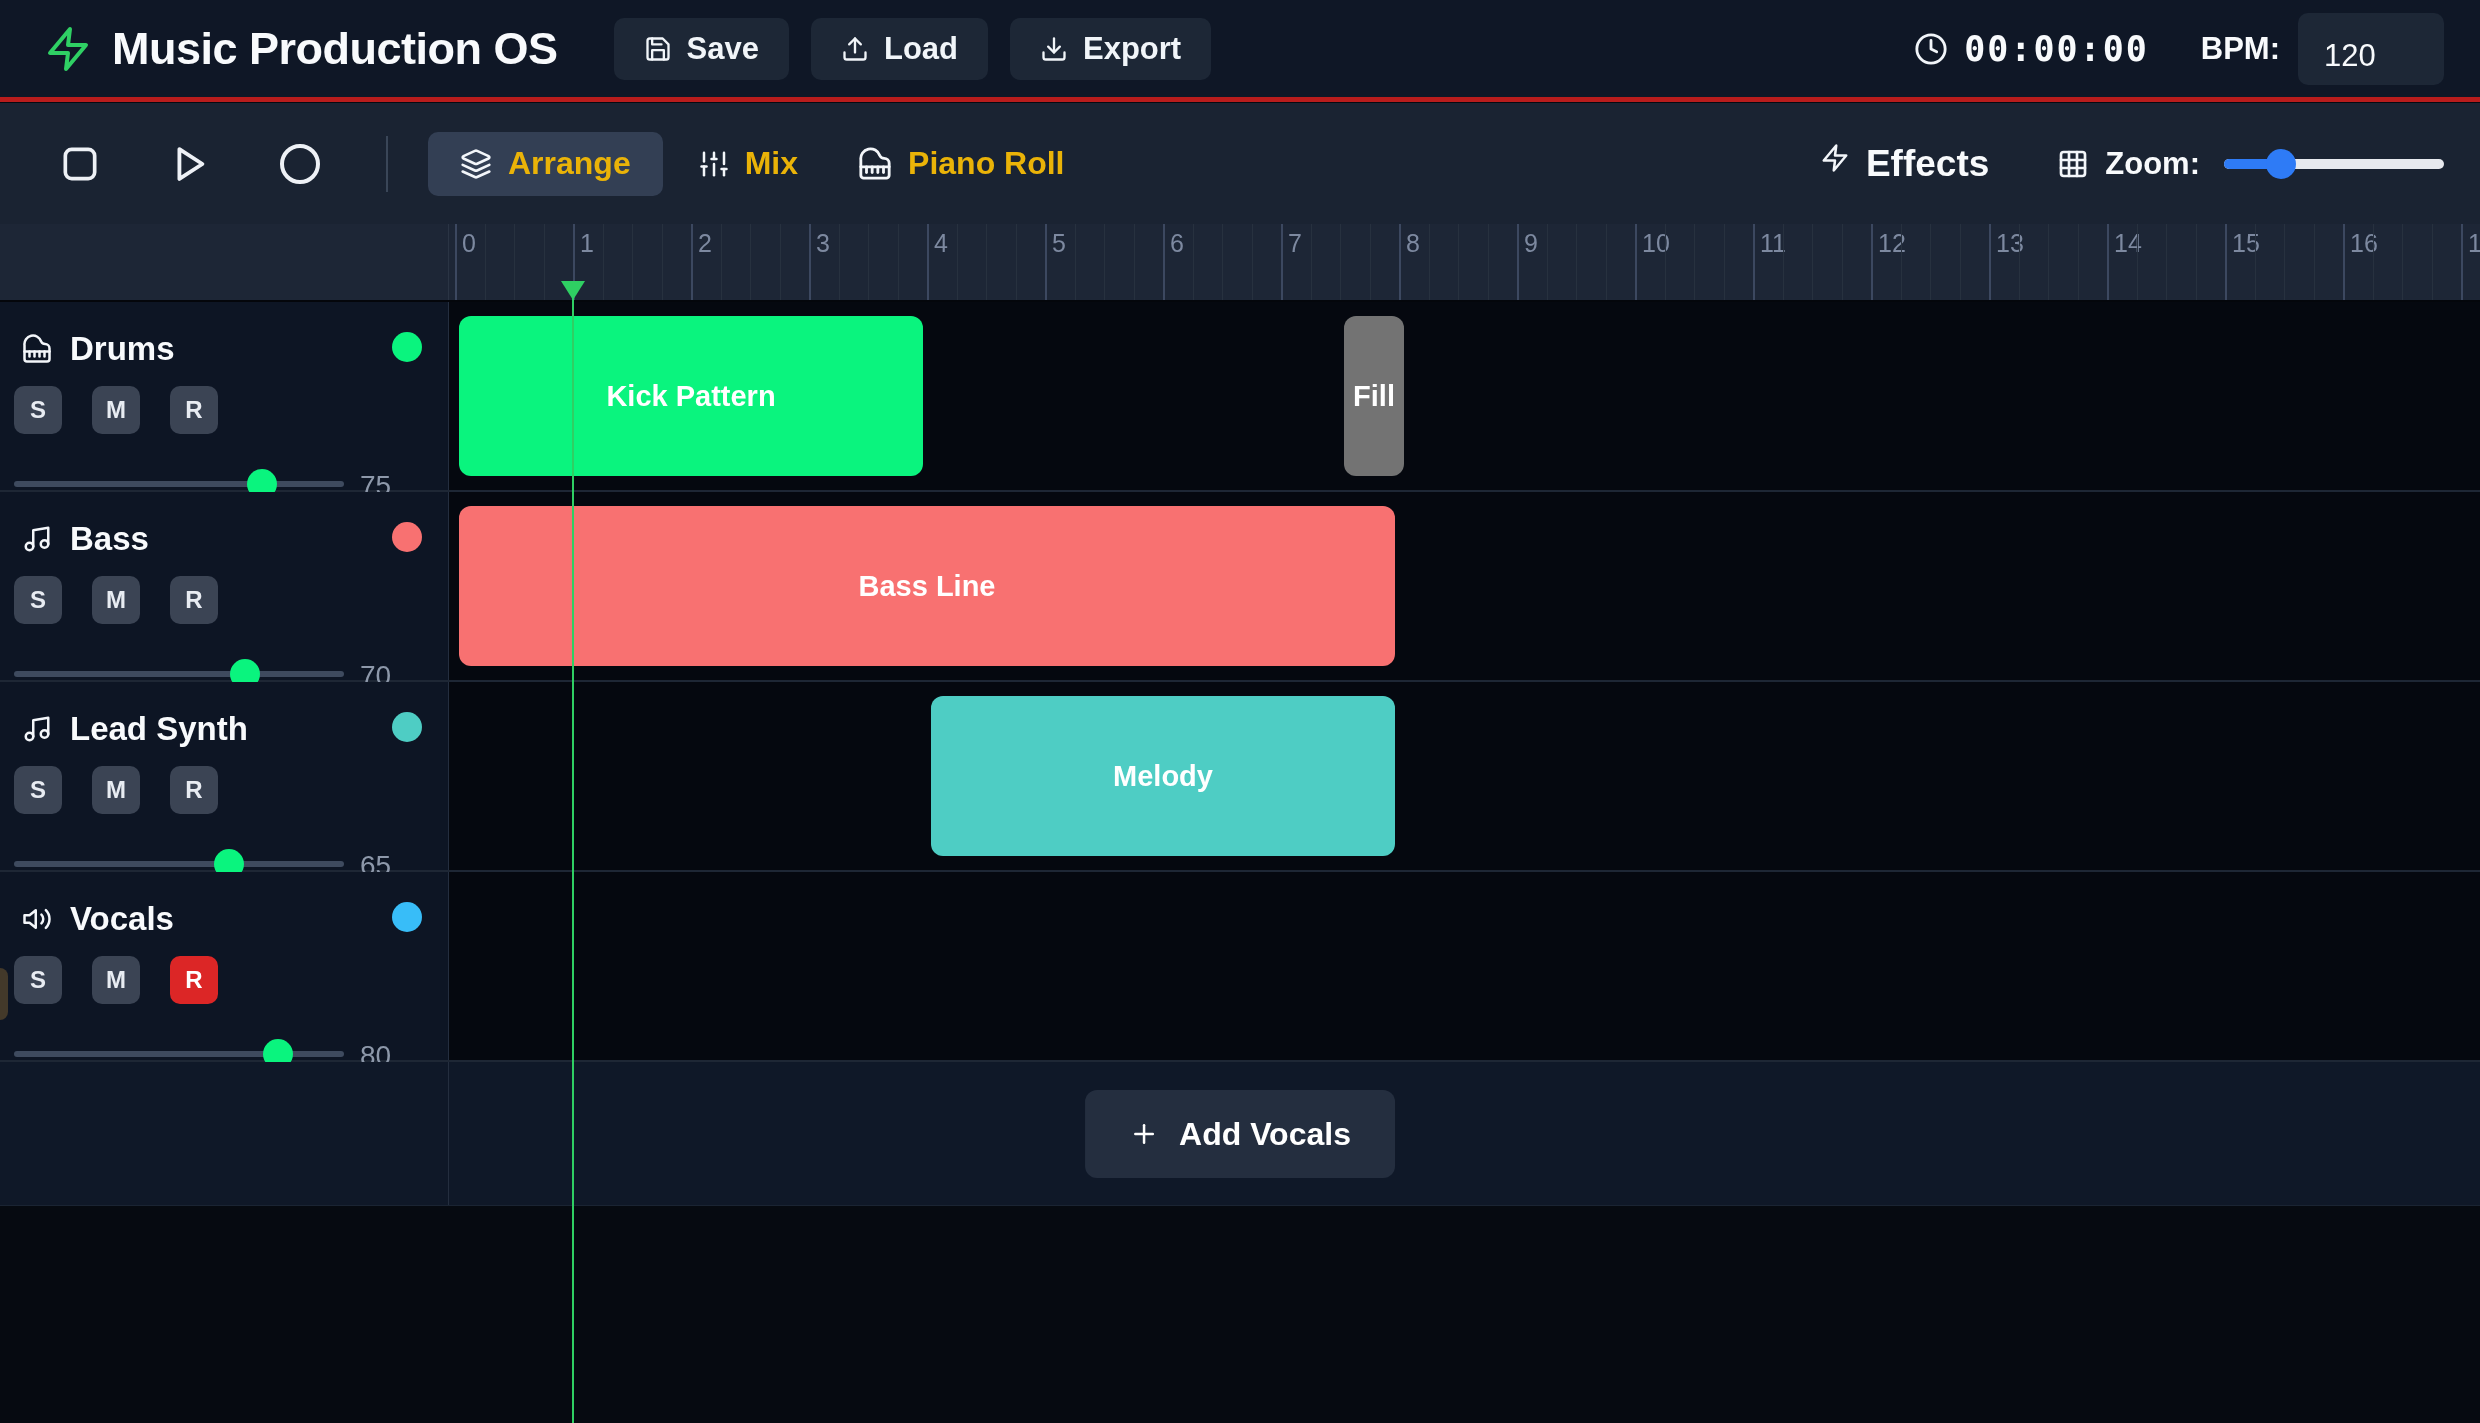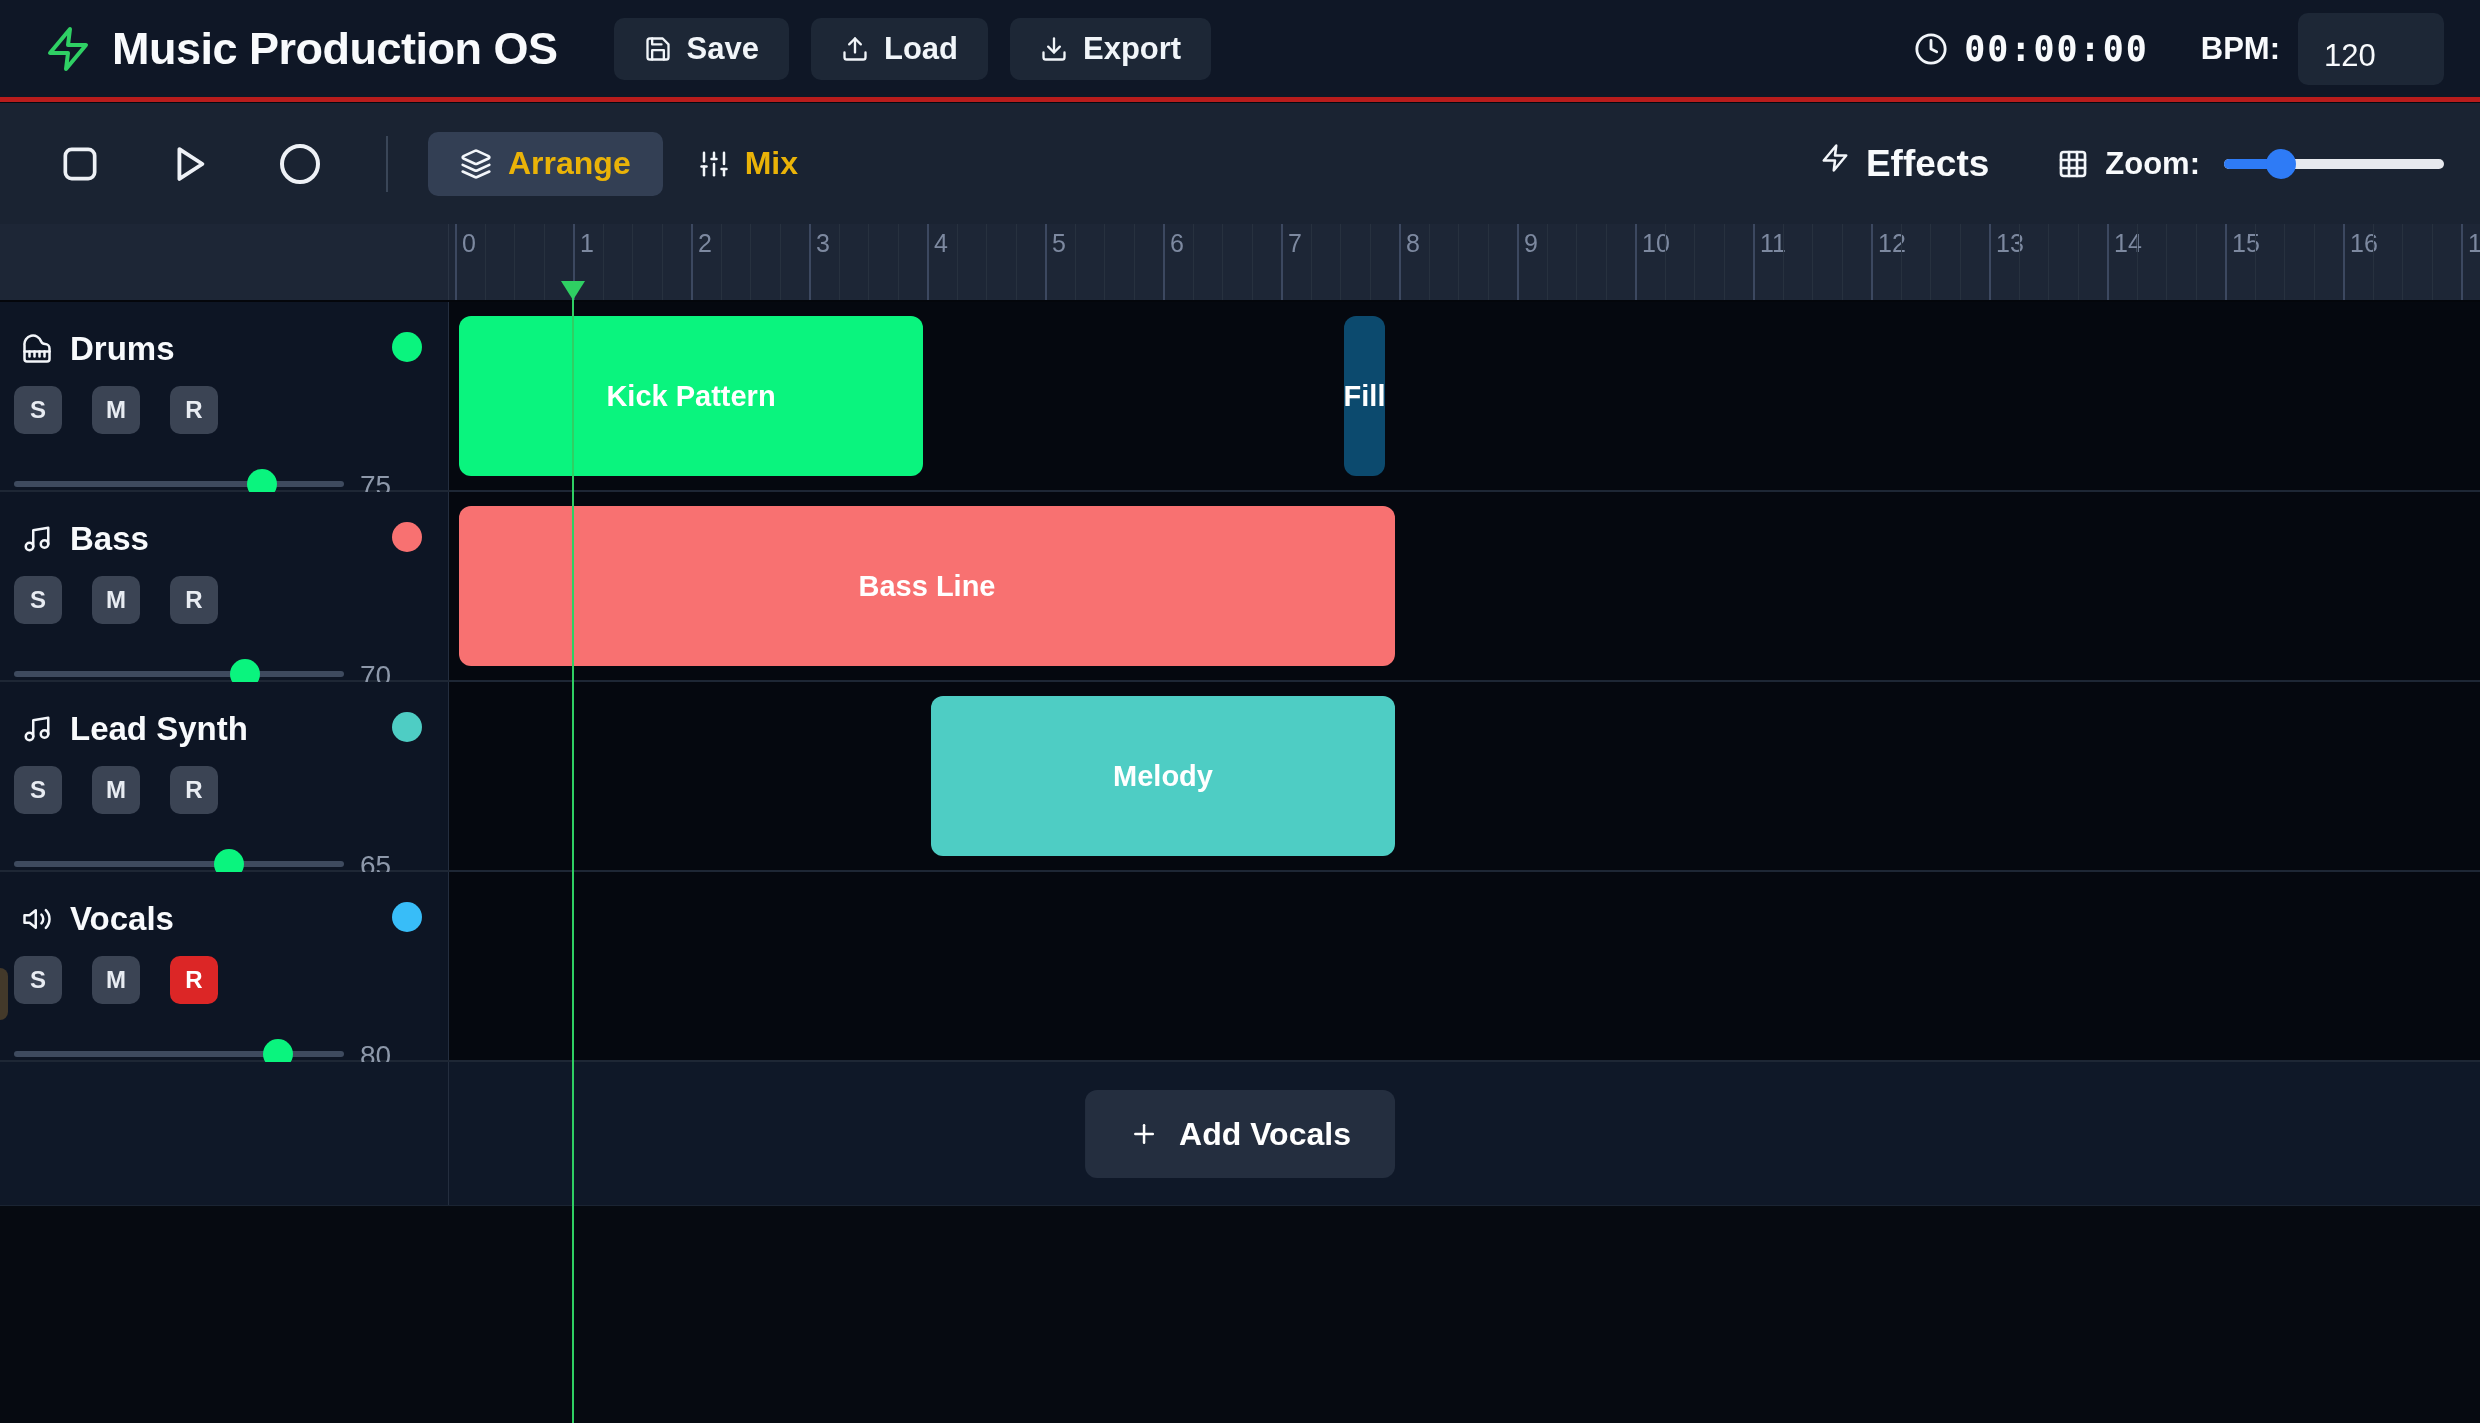--- a/index.html
+++ b/index.html
@@ -171,20 +171,33 @@
             <line x1="12" y1="21" x2="12" y2="12"></line>
             <line x1="12" y1="8" x2="12" y2="3"></line>
             <line x1="20" y1="21" x2="20" y2="16"></line>
             <line x1="20" y1="12" x2="20" y2="3"></line>
             <line x1="2" y1="14" x2="6" y2="14"></line>
             <line x1="10" y1="8" x2="14" y2="8"></line>
             <line x1="18" y1="16" x2="22" y2="16"></line>
           </svg>
         </span>
       <span>Mix</span>
+    </button>
+    <button class="tab">
+      <span>
+          <svg width="34" height="34" viewBox="0 0 24 24" fill="none" stroke="#f3f6fa" stroke-width="2" stroke-linecap="round" stroke-linejoin="round">
+            <path d="M18.5 8a3.5 3.5 0 0 1-3.16-2A6.87 6.87 0 0 0 2 9v11a2 2 0 0 0 2 2h16a2 2 0 0 0 2-2v-8.5C22 9.57 20.43 8 18.5 8"></path>
+            <path d="M2 14h20"></path>
+            <path d="M6 14v4"></path>
+            <path d="M10 14v4"></path>
+            <path d="M14 14v4"></path>
+            <path d="M18 14v4"></path>
+          </svg>
+        </span>
+      <span>Piano Roll</span>
     </button>
 
     <div class="spacer"></div>
 
     <div class="fx">
       <span>
           <svg width="30" height="30" viewBox="0 0 24 24" fill="none" stroke="#f3f6fa" stroke-width="2" stroke-linecap="round" stroke-linejoin="round">
             <path d="M13 2 3 14h9l-1 8 10-12h-9l1-8z"></path>
           </svg>
         </span>
@@ -323,21 +336,21 @@
             <div class="smr-btn">R</div>
           </div>
           <div class="vol">
             <div class="vtrack"></div>
             <div class="vthumb" style="left: 232.5px;"></div>
             <div class="vval">75</div>
           </div>
         </div>
         <div class="t-lane">
           <div class="clip" style="left: 10px; width: 464px; background: rgb(10, 244, 126);">Kick Pattern</div>
-          <div class="clip" style="left: 895px; width: 41px; background: #0c4a6e;">Fill</div>
+          <div class="clip" style="left: 895px; width: 60px; background: #737373;">Fill</div>
         </div>
       </div>
       <div class="track-row">
         <div class="t-head">
           <div class="t-name">
             <span>
               <svg width="30" height="30" viewBox="0 0 24 24" fill="none" stroke="#f3f6fa" stroke-width="2" stroke-linecap="round" stroke-linejoin="round">
                 <path d="M9 18V5l12-2v13"></path>
                 <circle cx="6" cy="18" r="3"></circle>
                 <circle cx="18" cy="16" r="3"></circle>

